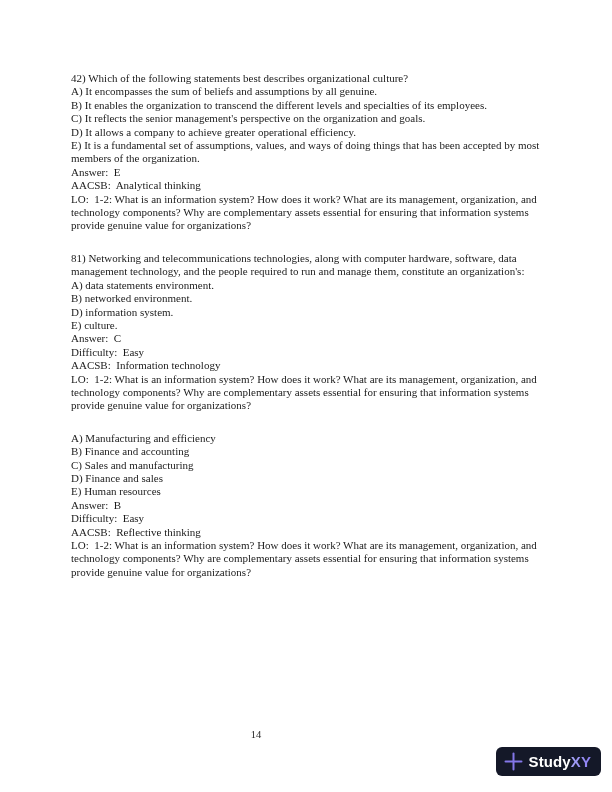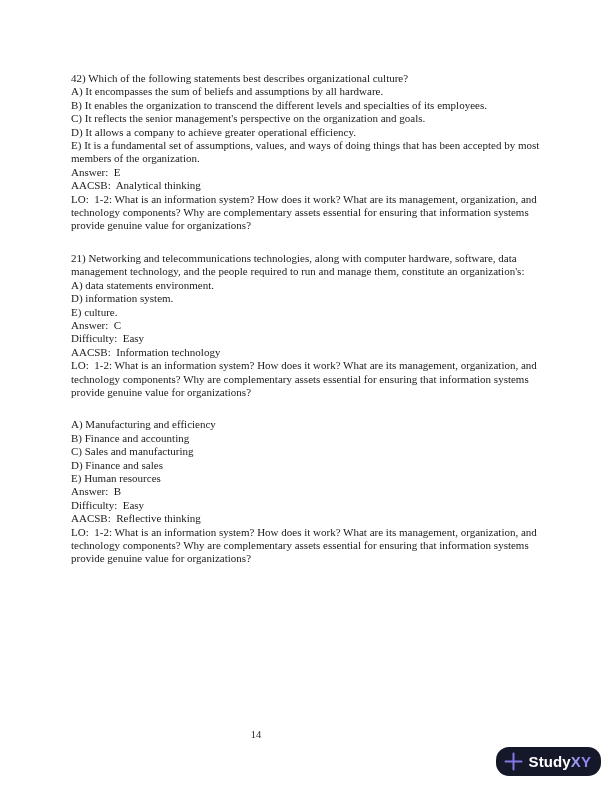--- a/index.html
+++ b/index.html
@@ -44,21 +44,21 @@
   }
   .logo-badge {
     position: absolute;
     top: 747px;
     right: 11px;
     height: 29px;
     display: flex;
     align-items: center;
     gap: 6px;
     background: #141828;
-    border-radius: 13px;
+    border-radius: 6px;
     padding: 0 10px 0 8px;
     font-family: "Liberation Sans", "DejaVu Sans", sans-serif;
     font-weight: bold;
     font-size: 15px;
     letter-spacing: 0.1px;
   }
   .logo-badge .plus-icon { display: block; flex: 0 0 auto; }
   .logo-brand { display: flex; align-items: center; }
   .logo-brand .study { color: #ffffff; }
   .logo-brand .xy {
@@ -71,33 +71,34 @@
 </style>
 </head>
 <body>
 
 <div class="page">
 
   <main class="content">
 
     <section class="question">
       <p class="line">42) Which of the following statements best describes organizational culture?</p>
-      <p class="line">A) It encompasses the sum of beliefs and assumptions by all hardware.</p>
+      <p class="line">A) It encompasses the sum of beliefs and assumptions by all genuine.</p>
       <p class="line">B) It enables the organization to transcend the different levels and specialties of its employees.</p>
       <p class="line">C) It reflects the senior management's perspective on the organization and goals.</p>
       <p class="line">D) It allows a company to achieve greater operational efficiency.</p>
       <p class="line">E) It is a fundamental set of assumptions, values, and ways of doing things that has been accepted by most members of the organization.</p>
       <p class="line">Answer:  E</p>
       <p class="line">AACSB:  Analytical thinking</p>
       <p class="line">LO:  1-2: What is an information system? How does it work? What are its management, organization, and technology components? Why are complementary assets essential for ensuring that information systems provide genuine value for organizations?</p>
     </section>
 
     <section class="question">
-      <p class="line">21) Networking and telecommunications technologies, along with computer hardware, software, data management technology, and the people required to run and manage them, constitute an organization's:</p>
+      <p class="line">81) Networking and telecommunications technologies, along with computer hardware, software, data management technology, and the people required to run and manage them, constitute an organization's:</p>
       <p class="line">A) data statements environment.</p>
+      <p class="line">B) networked environment.</p>
       <p class="line">D) information system.</p>
       <p class="line">E) culture.</p>
       <p class="line">Answer:  C</p>
       <p class="line">Difficulty:  Easy</p>
       <p class="line">AACSB:  Information technology</p>
       <p class="line">LO:  1-2: What is an information system? How does it work? What are its management, organization, and technology components? Why are complementary assets essential for ensuring that information systems provide genuine value for organizations?</p>
     </section>
 
     <section class="question">
       <p class="line">A) Manufacturing and efficiency</p>

